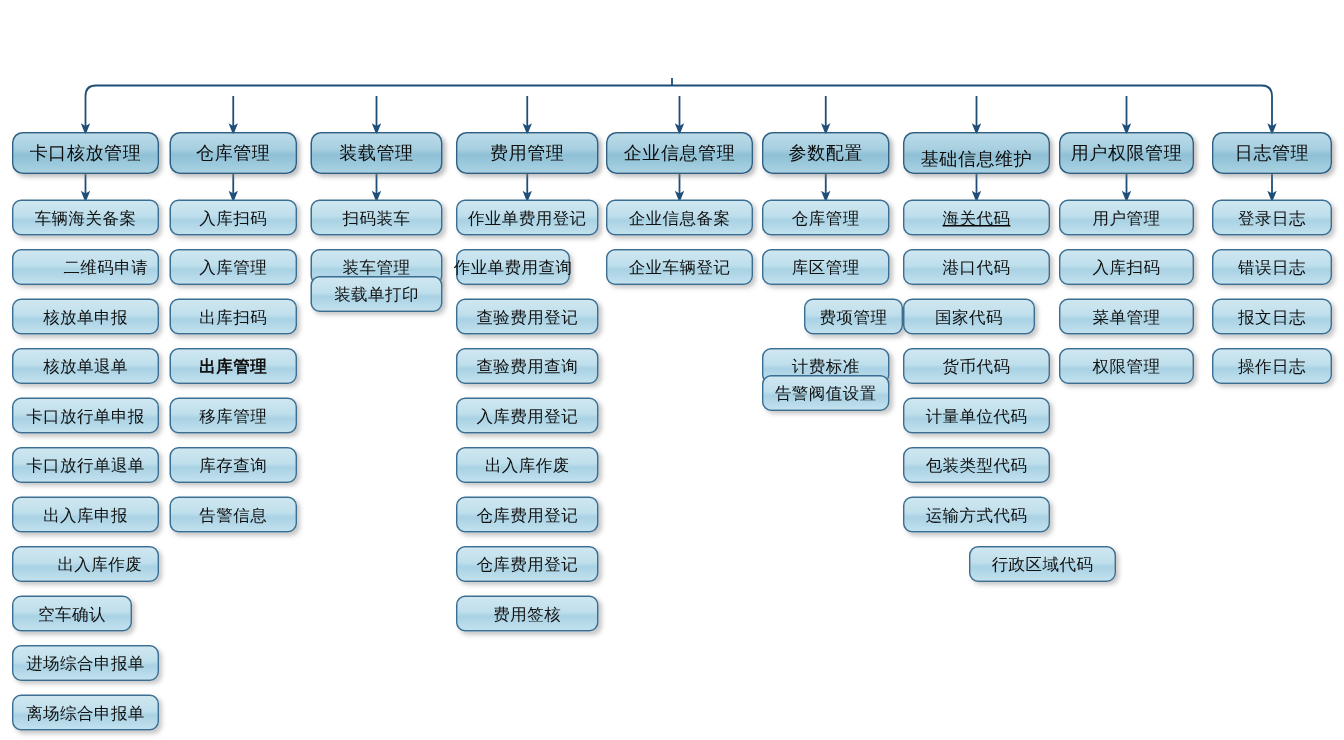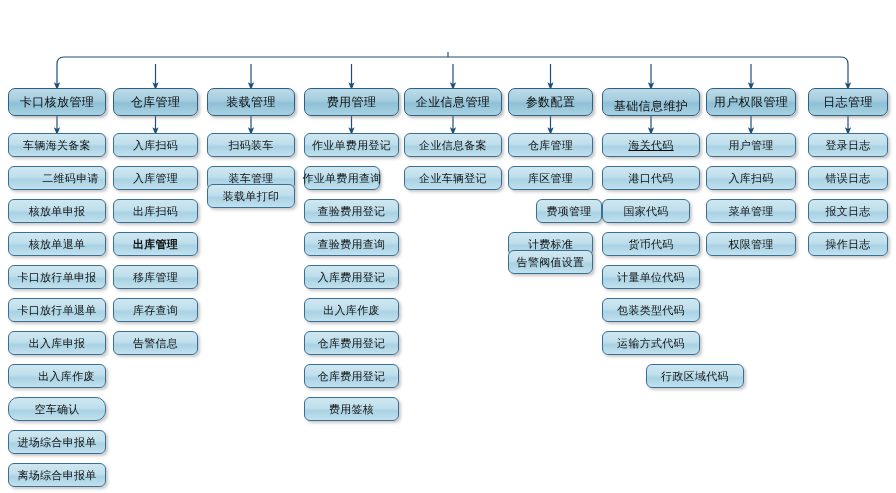--- a/index.html
+++ b/index.html
@@ -163,21 +163,21 @@
       </div>
       <div class="l3-box" style="left: 8px; top: 298px; width: 98px;">
         <span class="label">卡口放行单退单</span>
       </div>
       <div class="l3-box" style="left: 8px; top: 331px; width: 98px;">
         <span class="label">出入库申报</span>
       </div>
       <div class="l3-box" style="left: 8px; top: 364px; width: 98px; padding-left: 19px;">
         <span class="label">出入库作废</span>
       </div>
-      <div class="l3-box" style="left: 8px; top: 397px; width: 98px; border-radius: 10px;">
+      <div class="l3-box" style="left: 8px; top: 397px; width: 80px;">
         <span class="label">空车确认</span>
       </div>
       <div class="l3-box" style="left: 8px; top: 430px; width: 98px;">
         <span class="label">进场综合申报单</span>
       </div>
       <div class="l3-box" style="left: 8px; top: 463px; width: 98px;">
         <span class="label">离场综合申报单</span>
       </div>
       <div class="l2-box" style="left: 113px; top: 88px; width: 85px;">
         <span class="label">仓库管理</span>

